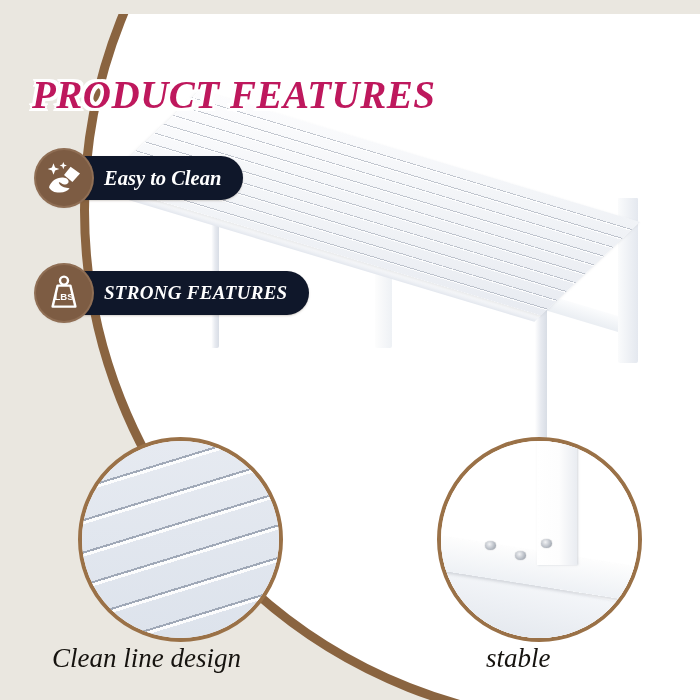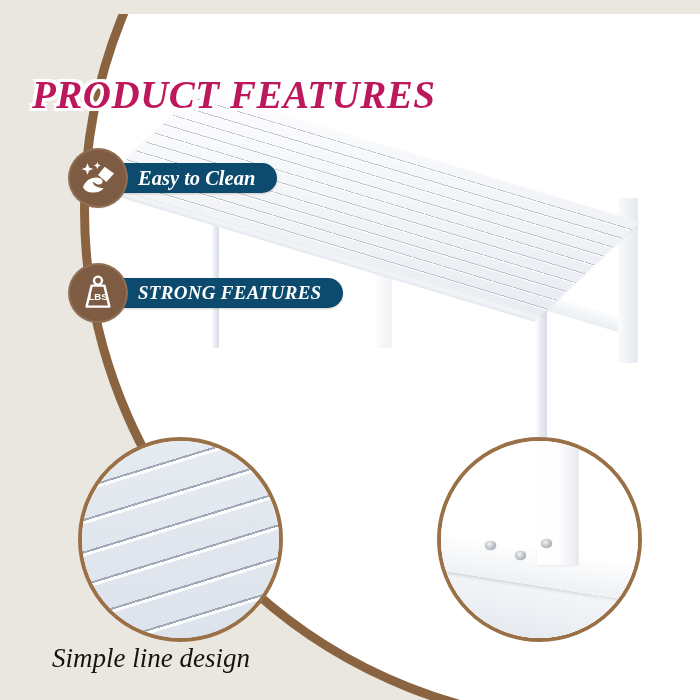--- a/index.html
+++ b/index.html
@@ -120,22 +120,22 @@
   .badge{
     position:absolute;
     z-index:11;
     display:flex;
     align-items:center;
     height:56px;
   }
   .badge.b1{ left:36px; top:150px; }
   .badge.b2{ left:36px; top:265px; }
   .badge .pill{
-    height:30px;
-    background:#0c4a6e;
+    height:44px;
+    background:#0f172a;
     border-radius:22px;
     display:flex;
     align-items:center;
     padding:0 22px 0 48px;
     margin-left:-36px;
     color:#ffffff;
     font-style:italic;
     font-weight:bold;
     font-size:20.5px;
     white-space:nowrap;
@@ -143,21 +143,20 @@
   }
   .badge.b2 .pill{ font-size:19px; letter-spacing:.3px; }
   .badge .ic{
     position:relative;
     width:56px;height:56px;
     border-radius:50%;
     background:#7d5c43;
     box-shadow:0 0 0 2px #8f6e54, 0 1px 3px rgba(80,60,42,.3);
     display:flex;align-items:center;justify-content:center;
     z-index:2;
-    margin-left:34px;
   }
   .badge .ic svg{ display:block; }
 
   
   .detail{
     position:absolute;
     border-radius:50%;
     border:4px solid #9a7147;
     box-sizing:border-box;
     overflow:hidden;
@@ -286,15 +285,16 @@
       <div class="d2-rail3"></div>
       <div class="d2-rail2"></div>
       <div class="d2-rail"></div>
       <div class="d2-leg"></div>
       <div class="screw" style="left:44px;  top:100px;"></div>
       <div class="screw" style="left:74px;  top:110px;"></div>
       <div class="screw" style="left:100px; top:98px;"></div>
     </div>
   </div>
 
-  <div class="caption c1">Simple line design</div>
+  <div class="caption c1">Clean line design</div>
+  <div class="caption c2">stable</div>
 
 </div>
 
 </body></html>

